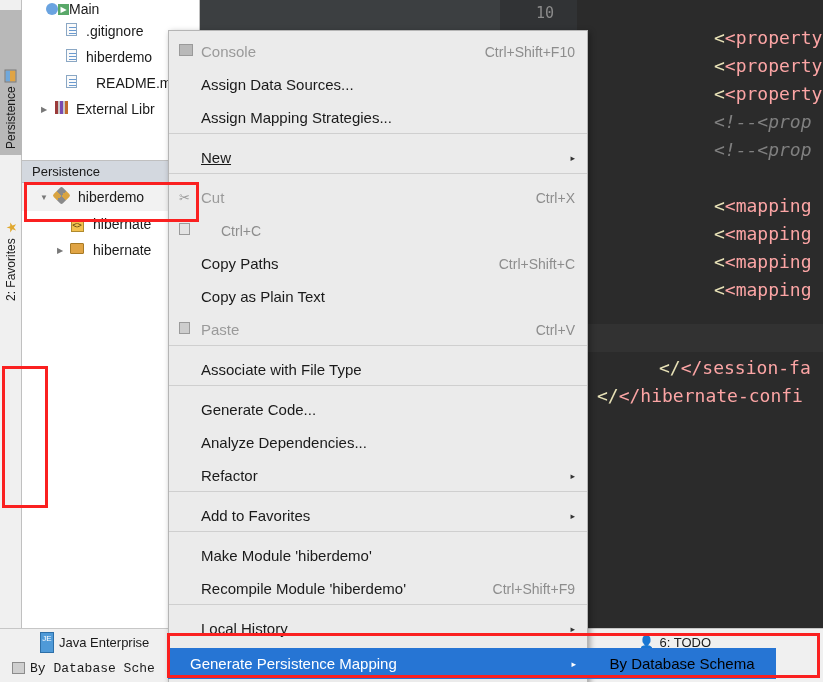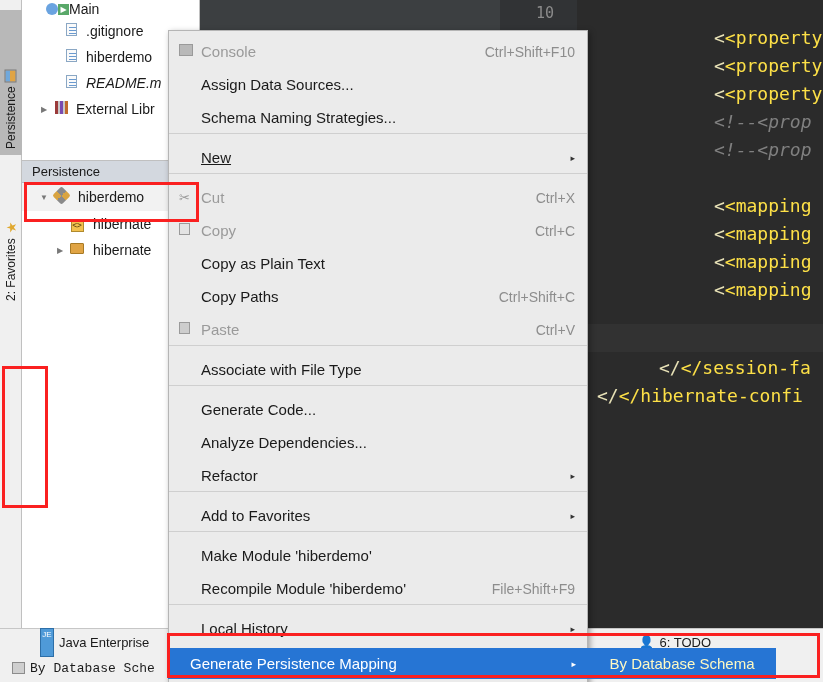--- a/index.html
+++ b/index.html
@@ -61,21 +61,21 @@
     position: absolute; right: 10px; top: 4px;
     font-family: "DejaVu Sans Mono", monospace; font-size: 15px; color: #8b8b8b;
   }
   .fold-strip { position: absolute; left: 64px; top: 0; width: 13px; height: 628px; background: #313335; }
   .code-area { position: absolute; left: 77px; top: 0; right: 0; height: 628px; background: #2b2b2b; }
   .cline {
     position: absolute; left: 0; height: 28px; line-height: 28px;
     font-family: "DejaVu Sans Mono", monospace; font-size: 18px; white-space: pre;
   }
   .tag-b { color: #e8e2b7; }
-  .tag-n { color: #fde047; }
+  .tag-n { color: #fca5a5; }
   .cmt { color: #808080; font-style: italic; }
   .cur-line { position: absolute; left: 0; right: 0; height: 28px; background: #323232; }
   .hl-band { position: absolute; left: 0; width: 500px; height: 34px; background: #3b4754; }
   .fold-marker {
     position: absolute; width: 16px; height: 18px;
     border: 1px solid #8a8a8a; background: #2b2b2b;
   }
   .fold-marker::before {
     content: ""; position: absolute; left: 3px; top: 7px; width: 8px; height: 2px; background: #9a9a9a;
   }
@@ -113,21 +113,21 @@
   .mi-acc { color: #8d8d8d; font-size: 14px; margin-left: 20px; }
   .mi-arrow { margin-left: 12px; font-size: 9px; color: #333; }
   .msep { height: 1px; background: #cfcfcf; margin: 3px 0; }
   u { text-decoration: underline; }
 
   
   .submenu {
     position: absolute; left: 588px; top: 648px; width: 188px; height: 31px;
     background: #2675d4; border: 1px solid #2675d4;
     display: flex; align-items: center; justify-content: center;
-    color: #fef9c3; font-size: 15px;
+    color: #000000; font-size: 15px;
   }
 
   
   .ctx-bottom {
     position: absolute; left: 168px; top: 648px; width: 420px; height: 31px;
     background: #2675d4; display: flex; align-items: center;
     padding: 0 12px 0 22px; color: #ffffff; font-size: 15px;
   }
   .ctx-bottom .mi-arrow { color: #fff; margin-left: auto; }
 
@@ -141,21 +141,21 @@
   .g-hexa { display:inline-block; width:13px; height:13px; background:
      conic-gradient(#d9a441 0 25%, #8a8a8a 25% 50%, #d9a441 50% 75%, #8a8a8a 75% 100%);
      border-radius:2px; transform: rotate(45deg); }
   .g-cfg { display:inline-block; width:13px; height:13px; background:#f2c14e; border:1px solid #b08a2e;
      color:#5a4410; font-size:8px; line-height:11px; text-align:center; font-family:"DejaVu Sans Mono", monospace; }
   .g-folder { display:inline-block; width:14px; height:11px; background:#e0a444; border:1px solid #a87a25; border-radius:1px; }
   .g-console { display:inline-block; width:14px; height:12px; background:#b9b9b9; border:1px solid #9a9a9a; }
   .g-scissors { font-size: 13px; color:#9a9a9a; }
   .g-copy { display:inline-block; width:11px; height:12px; border:1px solid #9a9a9a; background:#e3e3e3; }
   .g-paste { display:inline-block; width:11px; height:12px; border:1px solid #9a9a9a; background:#cdcdcd; }
-  .g-je { display:inline-block; width:14px; height:29px; background:#4f9ad8; border:1px solid #2d6fa8;
+  .g-je { display:inline-block; width:14px; height:21px; background:#4f9ad8; border:1px solid #2d6fa8;
      color:#fff; font-size:8px; line-height:12px; text-align:center; }
   .g-db { display:inline-block; width:13px; height:12px; background:#cfcfcf; border:1px solid #8c8c8c; }
   .g-persist { display:inline-block; width:13px; height:12px; background:
      linear-gradient(180deg,#6fa8dc 0 5px,#e0a444 5px 12px); border:1px solid #7a7a7a; }
   .g-star { color:#e0a82e; font-size:13px; }
   .g-todo { font-size:12px; }
   .g-main-circle { display:inline-block; width:12px; height:12px; border-radius:50%; background:#6aa3e0; }
   .g-run { display:inline-block; width:11px; height:11px; background:#59a869; color:#fff;
      font-size:8px; line-height:11px; text-align:center; }
 </style>
@@ -184,21 +184,21 @@
     <div class="tree-row" style="padding-left:40px;">
       <span class="ticon"><span class="g-doc"></span></span>
       <span style="margin-left:6px;">.gitignore</span>
     </div>
     <div class="tree-row" style="padding-left:40px;">
       <span class="ticon"><span class="g-doc"></span></span>
       <span style="margin-left:6px;">hiberdemo</span>
     </div>
     <div class="tree-row" style="padding-left:40px;">
       <span class="ticon"><span class="g-doc"></span></span>
-      <span style="margin-left:6px;font-style:italic;">README.m</span>
+      <span style="margin-left:16px;">README.m</span>
     </div>
     <div class="tree-row" style="padding-left:14px;">
       <span class="tw">▶</span>
       <span class="ticon"><span class="g-books"></span></span>
       <span style="margin-left:6px;">External Libr</span>
     </div>
   </div>
 
   <div class="persist-panel">
     <div class="persist-header">Persistence</div>
@@ -278,49 +278,48 @@
       <span class="mi-icon"><span class="g-console"></span></span>
       <span class="mi-label">Console</span>
       <span class="mi-acc">Ctrl+Shift+F10</span>
     </div>
     <div class="mi">
       <span class="mi-icon"></span>
       <span class="mi-label">Assign Data Sources...</span>
     </div>
     <div class="mi">
       <span class="mi-icon"></span>
-      <span class="mi-label">Schema Naming Strategies...</span>
+      <span class="mi-label">Assign Mapping Strategies...</span>
     </div>
     <div class="msep"></div>
 
     <div class="mi">
       <span class="mi-icon"></span>
       <span class="mi-label" style="text-decoration:underline; text-decoration-skip-ink:none;"><u>New</u></span>
       <span class="mi-arrow">▸</span>
     </div>
     <div class="msep"></div>
 
     <div class="mi disabled">
       <span class="mi-icon g-scissors">✂</span>
       <span class="mi-label">Cut</span>
       <span class="mi-acc">Ctrl+X</span>
     </div>
     <div class="mi disabled">
       <span class="mi-icon"><span class="g-copy"></span></span>
-      <span class="mi-label">Copy</span>
       <span class="mi-acc">Ctrl+C</span>
-    </div>
-    <div class="mi">
-      <span class="mi-icon"></span>
-      <span class="mi-label">Copy as Plain Text</span>
     </div>
     <div class="mi">
       <span class="mi-icon"></span>
       <span class="mi-label">Copy Paths</span>
       <span class="mi-acc">Ctrl+Shift+C</span>
+    </div>
+    <div class="mi">
+      <span class="mi-icon"></span>
+      <span class="mi-label">Copy as Plain Text</span>
     </div>
     <div class="mi disabled">
       <span class="mi-icon"><span class="g-paste"></span></span>
       <span class="mi-label">Paste</span>
       <span class="mi-acc">Ctrl+V</span>
     </div>
     <div class="msep"></div>
 
     <div class="mi">
       <span class="mi-icon"></span>
@@ -350,21 +349,21 @@
     </div>
     <div class="msep"></div>
 
     <div class="mi">
       <span class="mi-icon"></span>
       <span class="mi-label">Make Module 'hiberdemo'</span>
     </div>
     <div class="mi">
       <span class="mi-icon"></span>
       <span class="mi-label">Recompile Module 'hiberdemo'</span>
-      <span class="mi-acc">File+Shift+F9</span>
+      <span class="mi-acc">Ctrl+Shift+F9</span>
     </div>
     <div class="msep"></div>
 
     <div class="mi">
       <span class="mi-icon"></span>
       <span class="mi-label">Local History</span>
       <span class="mi-arrow">▸</span>
     </div>
     <div class="mi">
       <span class="mi-icon"></span>

